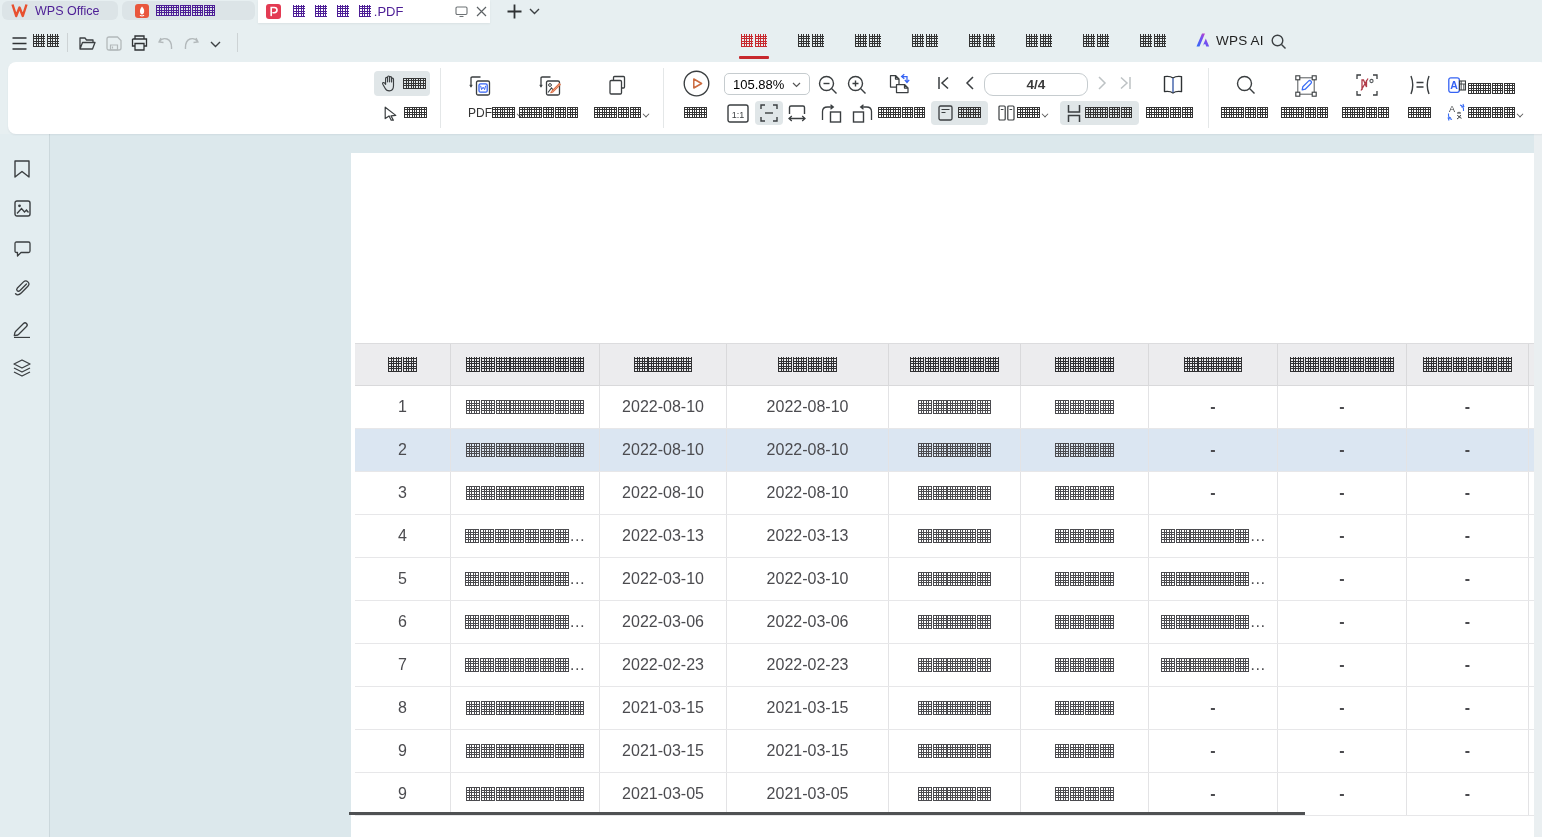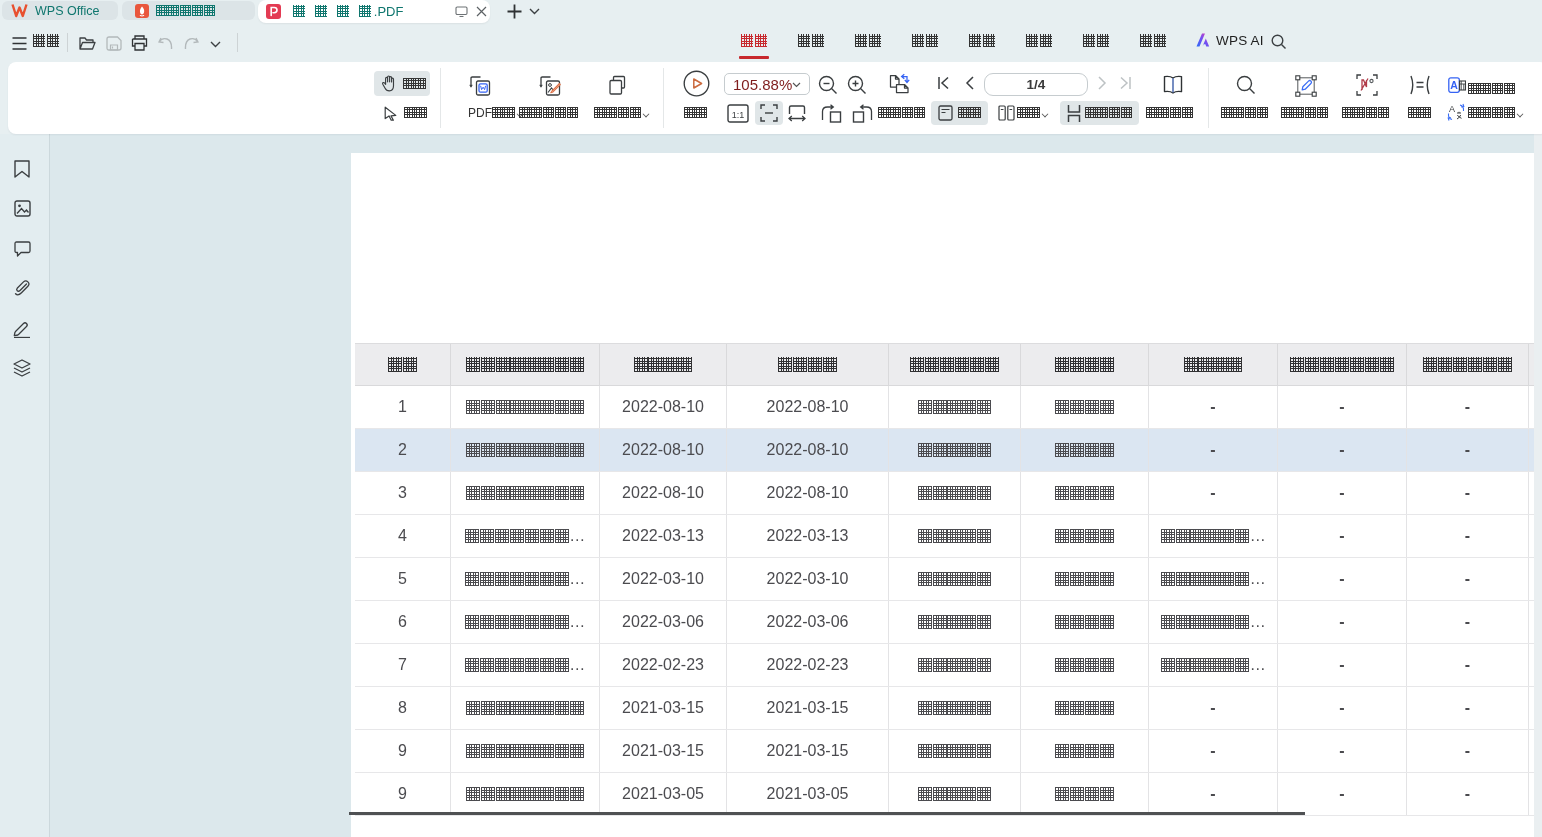--- a/index.html
+++ b/index.html
@@ -4,38 +4,38 @@
 <style>
 *{margin:0;padding:0;box-sizing:border-box}
 html,body{width:1542px;height:837px;overflow:hidden}
 body{font-family:"Liberation Sans",sans-serif;position:relative;background:#dde9ed}
 .cjk{display:inline-block;width:.92em;height:.92em;margin:0 .04em;vertical-align:-.09em;
 background:repeating-linear-gradient(90deg,currentColor 0 1px,transparent 1px 2.6px),
 repeating-linear-gradient(0deg,currentColor 0 1px,transparent 1px 2.6px)}
 
 #chrome{position:absolute;left:0;top:0;width:1542px;height:134px;background:#e7eff1}
 .tab{position:absolute;top:1px;height:19px;background:#dce4e7;border-radius:6px;display:flex;align-items:center}
-#tabActive{position:absolute;left:258px;top:0;width:232px;height:23px;background:#fff;border-radius:8px;display:flex;align-items:center;box-shadow:0 1px 2px rgba(0,0,0,.06)}
-.tabtxt{font-size:12.5px;color:#0f766e}
+#tabActive{position:absolute;left:258px;top:0;width:232px;height:23px;background:#fff;border-radius:0;display:flex;align-items:center;box-shadow:0 1px 2px rgba(0,0,0,.06)}
+.tabtxt{font-size:12.5px;color:#4c1d95}
 #doctab .cjk{margin:0 5px}
 #page .cjk{width:.88em;margin:0 .028em}
 
 .menu{position:absolute;top:33px;font-size:14px;color:#333;letter-spacing:0}
 #menuline{position:absolute;left:739px;top:56px;width:30px;height:3px;background:#c7282d;border-radius:1px}
 .sep{position:absolute;width:1px;background:#cdd3d5}
 
 #panel{position:absolute;left:8px;top:62px;width:1540px;height:72px;background:#fff;border-radius:8px;box-shadow:0 1px 2px rgba(40,60,70,.07)}
 #tools{position:absolute;left:0;top:62px;width:1542px;height:72px}
 .btn{position:absolute;border-radius:4px;display:flex;align-items:center}
 .hl{background:#e0e6e8}
 .lbl{position:absolute;font-size:12px;color:#343434;white-space:nowrap}
 .chev{display:inline-block;width:7px;height:7px;position:relative}
 .chev:before{content:"";position:absolute;left:0;top:1px;width:5px;height:5px;border-right:1.4px solid #555;border-bottom:1.4px solid #555;transform:rotate(45deg) scale(.8)}
 .vsep{position:absolute;width:1px;background:#e4e7e8;top:74px;height:48px}
-.combo{position:absolute;border:1px solid #c6cccf;border-radius:4px;background:#fff;font-size:15px;color:#7f1d1d;display:flex;align-items:center}
+.combo{position:absolute;border:1px solid #c6cccf;border-radius:4px;background:#fff;font-size:13px;color:#000000;display:flex;align-items:center}
 
 #main{position:absolute;left:0;top:134px;width:1542px;height:703px;background:#dce8ec}
 #sidestrip{position:absolute;left:0;top:0;width:50px;height:703px;background:#e3edf0;border-right:1px solid #ccd8dc}
 #scrollstrip{position:absolute;left:1534px;top:0;width:8px;height:703px;background:#eaeff1}
 #page{position:absolute;left:351px;top:19px;width:1183px;height:684px;background:#fff}
 
 #tbl{position:absolute;left:3px;top:190px;width:1179px;color:#4b4b4f;filter:blur(.3px);border-left:1px solid #e3e3e5;border-right:1px solid #e3e3e5}
 .trow{position:absolute;left:0;width:1179px;height:43px}
 .cell{position:absolute;top:0;height:100%;display:flex;align-items:center;justify-content:center;font-size:16px}
 .hdr .cell{font-size:16px;font-weight:bold;color:#303032;border-right:1px solid #d9d9db}
@@ -661,21 +661,21 @@
     <rect x="2.5" y="8" width="10" height="10" fill="none" stroke="#3a3e40" stroke-width="1.4"></rect>
     <path d="M20.5 16 L20.5 7.5 Q20.5 3 15.5 3 L10.5 3 M12.5 0.7 L9.7 3 L12.5 5.3" fill="none" stroke="#3a3e40" stroke-width="1.3"></path>
   </svg>
 
   <svg width="13" height="14" viewBox="0 0 13 14" style="position:absolute;left:937px;top:14px">
     <path d="M2 1 L2 13 M11 1.5 L5 7 L11 12.5" fill="none" stroke="#3a3e40" stroke-width="1.5"></path>
   </svg>
   <svg width="9" height="14" viewBox="0 0 9 14" style="position:absolute;left:965px;top:14px">
     <path d="M8 1 L2 7 L8 13" fill="none" stroke="#3a3e40" stroke-width="1.5"></path>
   </svg>
-  <div class="combo" style="left:984px;top:11px;width:104px;height:23px;justify-content:center;border-radius:9px;font-weight:bold;font-size:13.5px;color:#3a3a3a">1/4</div>
+  <div class="combo" style="left:984px;top:11px;width:104px;height:23px;justify-content:center;border-radius:9px;font-weight:bold;font-size:13.5px;color:#3a3a3a">4/4</div>
   <svg width="9" height="14" viewBox="0 0 9 14" style="position:absolute;left:1098px;top:14px">
     <path d="M1 1 L7 7 L1 13" fill="none" stroke="#bdc2c4" stroke-width="1.5"></path>
   </svg>
   <svg width="13" height="14" viewBox="0 0 13 14" style="position:absolute;left:1119px;top:14px">
     <path d="M2 1.5 L8 7 L2 12.5 M11 1 L11 13" fill="none" stroke="#bdc2c4" stroke-width="1.5"></path>
   </svg>
 
   <svg width="20" height="20" viewBox="0 0 20 20" style="position:absolute;left:1163px;top:13px">
     <path d="M10 3 Q7 0.8 1.5 1.6 L1.5 16.6 Q7 15.8 10 18 Q13 15.8 18.5 16.6 L18.5 1.6 Q13 0.8 10 3 Z" fill="none" stroke="#2f3335" stroke-width="1.4" stroke-linejoin="round"></path>
     <path d="M10 3.2 L10 17.6" stroke="#3d5da8" stroke-width="1.4"></path>

